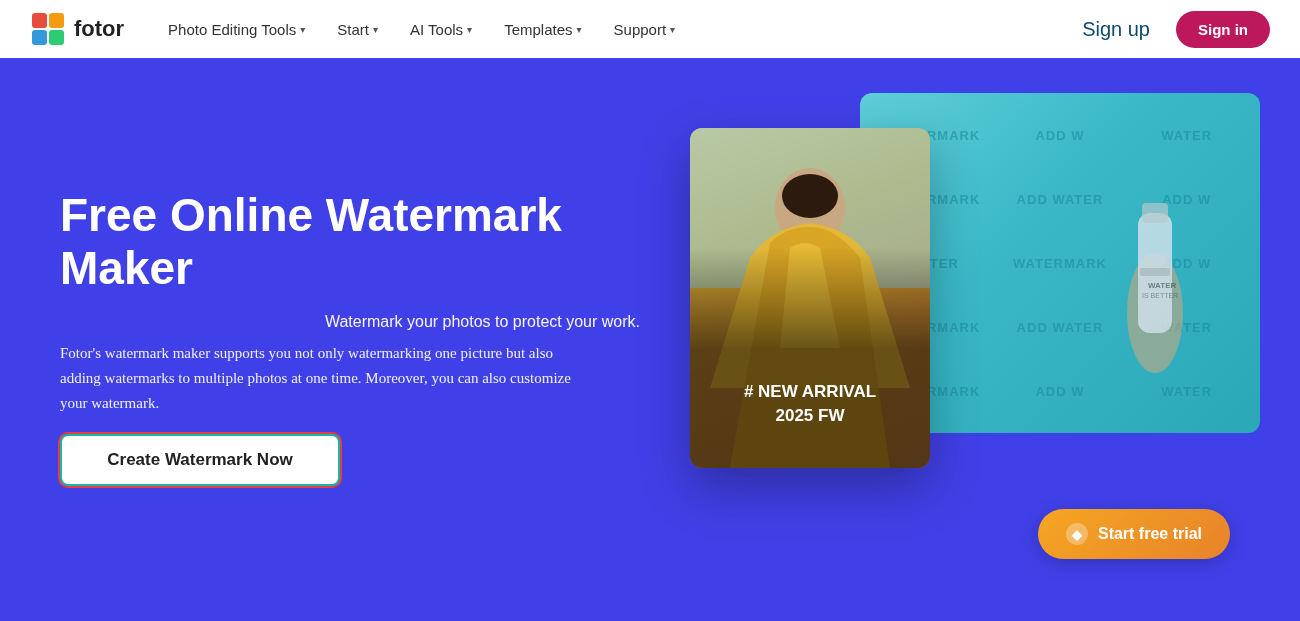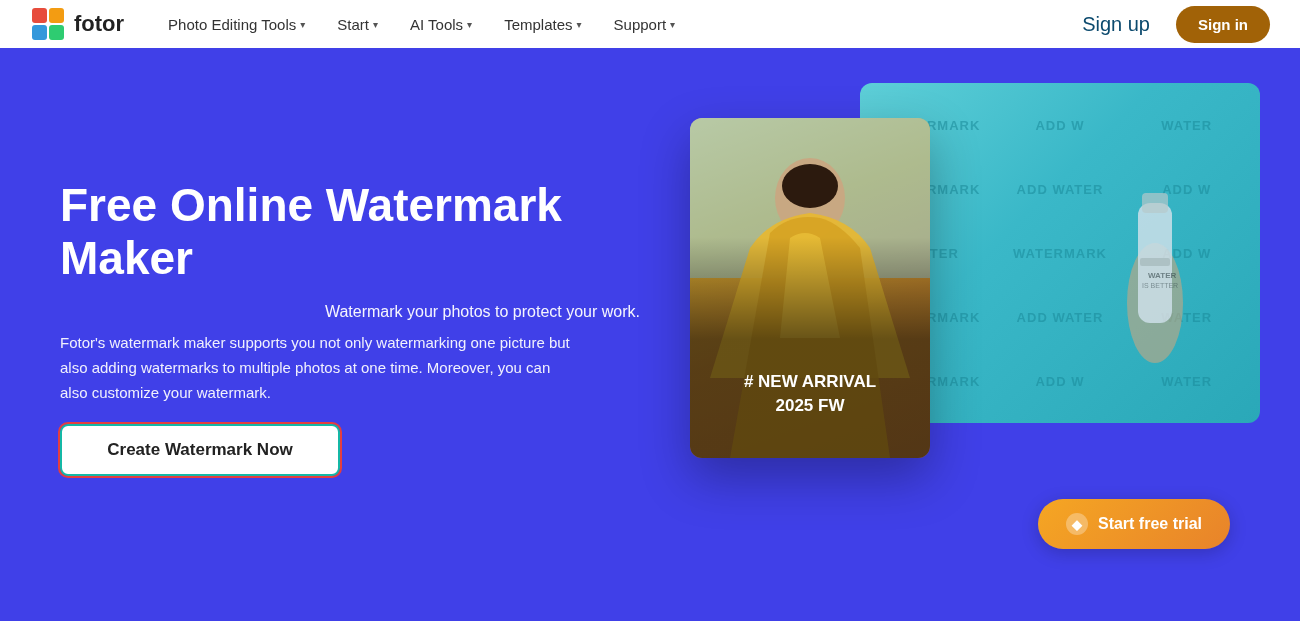--- a/index.html
+++ b/index.html
@@ -10,21 +10,21 @@
       height: 621px;
       overflow: hidden;
     }
 
     
     .navbar {
       background: #fff;
       display: flex;
       align-items: center;
       padding: 0 30px;
-      height: 48px;
+      height: 58px;
       gap: 0;
     }
     .logo-area {
       display: flex;
       align-items: center;
       gap: 8px;
       margin-right: 30px;
     }
     .logo-icon {
       width: 36px;
@@ -62,21 +62,21 @@
       gap: 12px;
     }
     .signup-btn {
       font-size: 20px;
       color: #0c4a6e;
       cursor: pointer;
       padding: 8px 14px;
       border-radius: 6px;
     }
     .signin-btn {
-      background: #a16207;
+      background: #be185d;
       color: #fff;
       border: none;
       padding: 10px 22px;
       border-radius: 24px;
       font-size: 15px;
       font-weight: 600;
       cursor: pointer;
     }
 
     
@@ -107,20 +107,21 @@
       margin-bottom: 10px;
       opacity: 0.95;
       text-align: right;
     }
     .hero-desc {
       font-size: 15px;
       line-height: 1.65;
       opacity: 0.92;
       max-width: 520px;
       margin-bottom: 18px;
+      font-family: Liberation Serif, serif;
     }
     .hero-cta-text {
       font-size: 16px;
       margin-bottom: 24px;
       opacity: 0.95;
     }
     .create-btn {
       display: inline-flex;
       align-items: center;
       justify-content: center;

